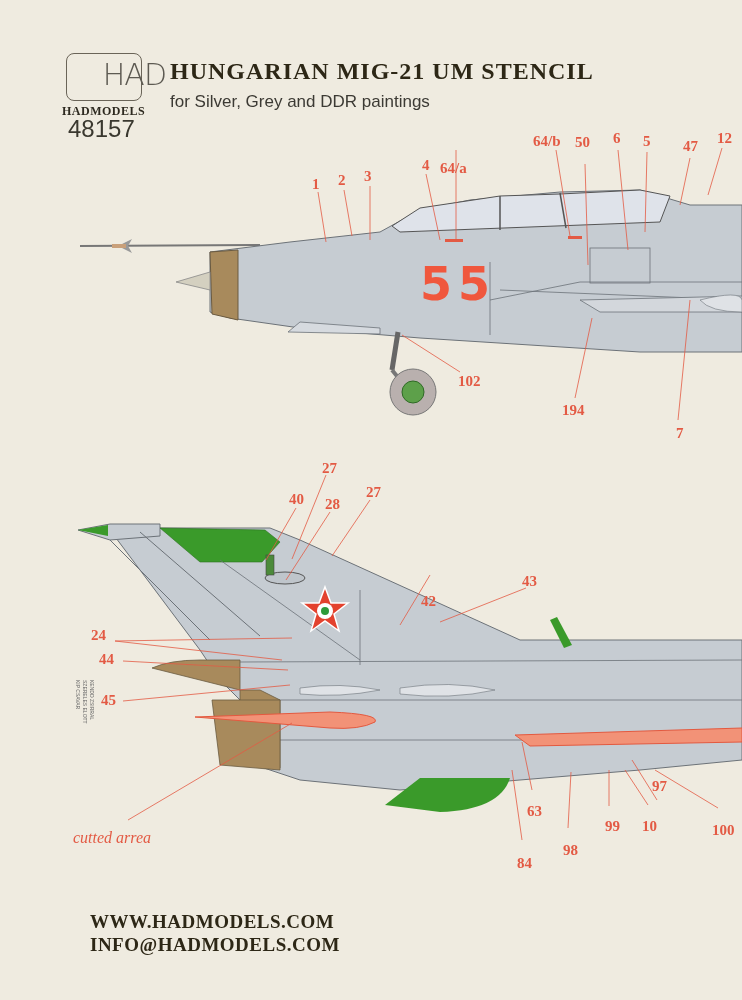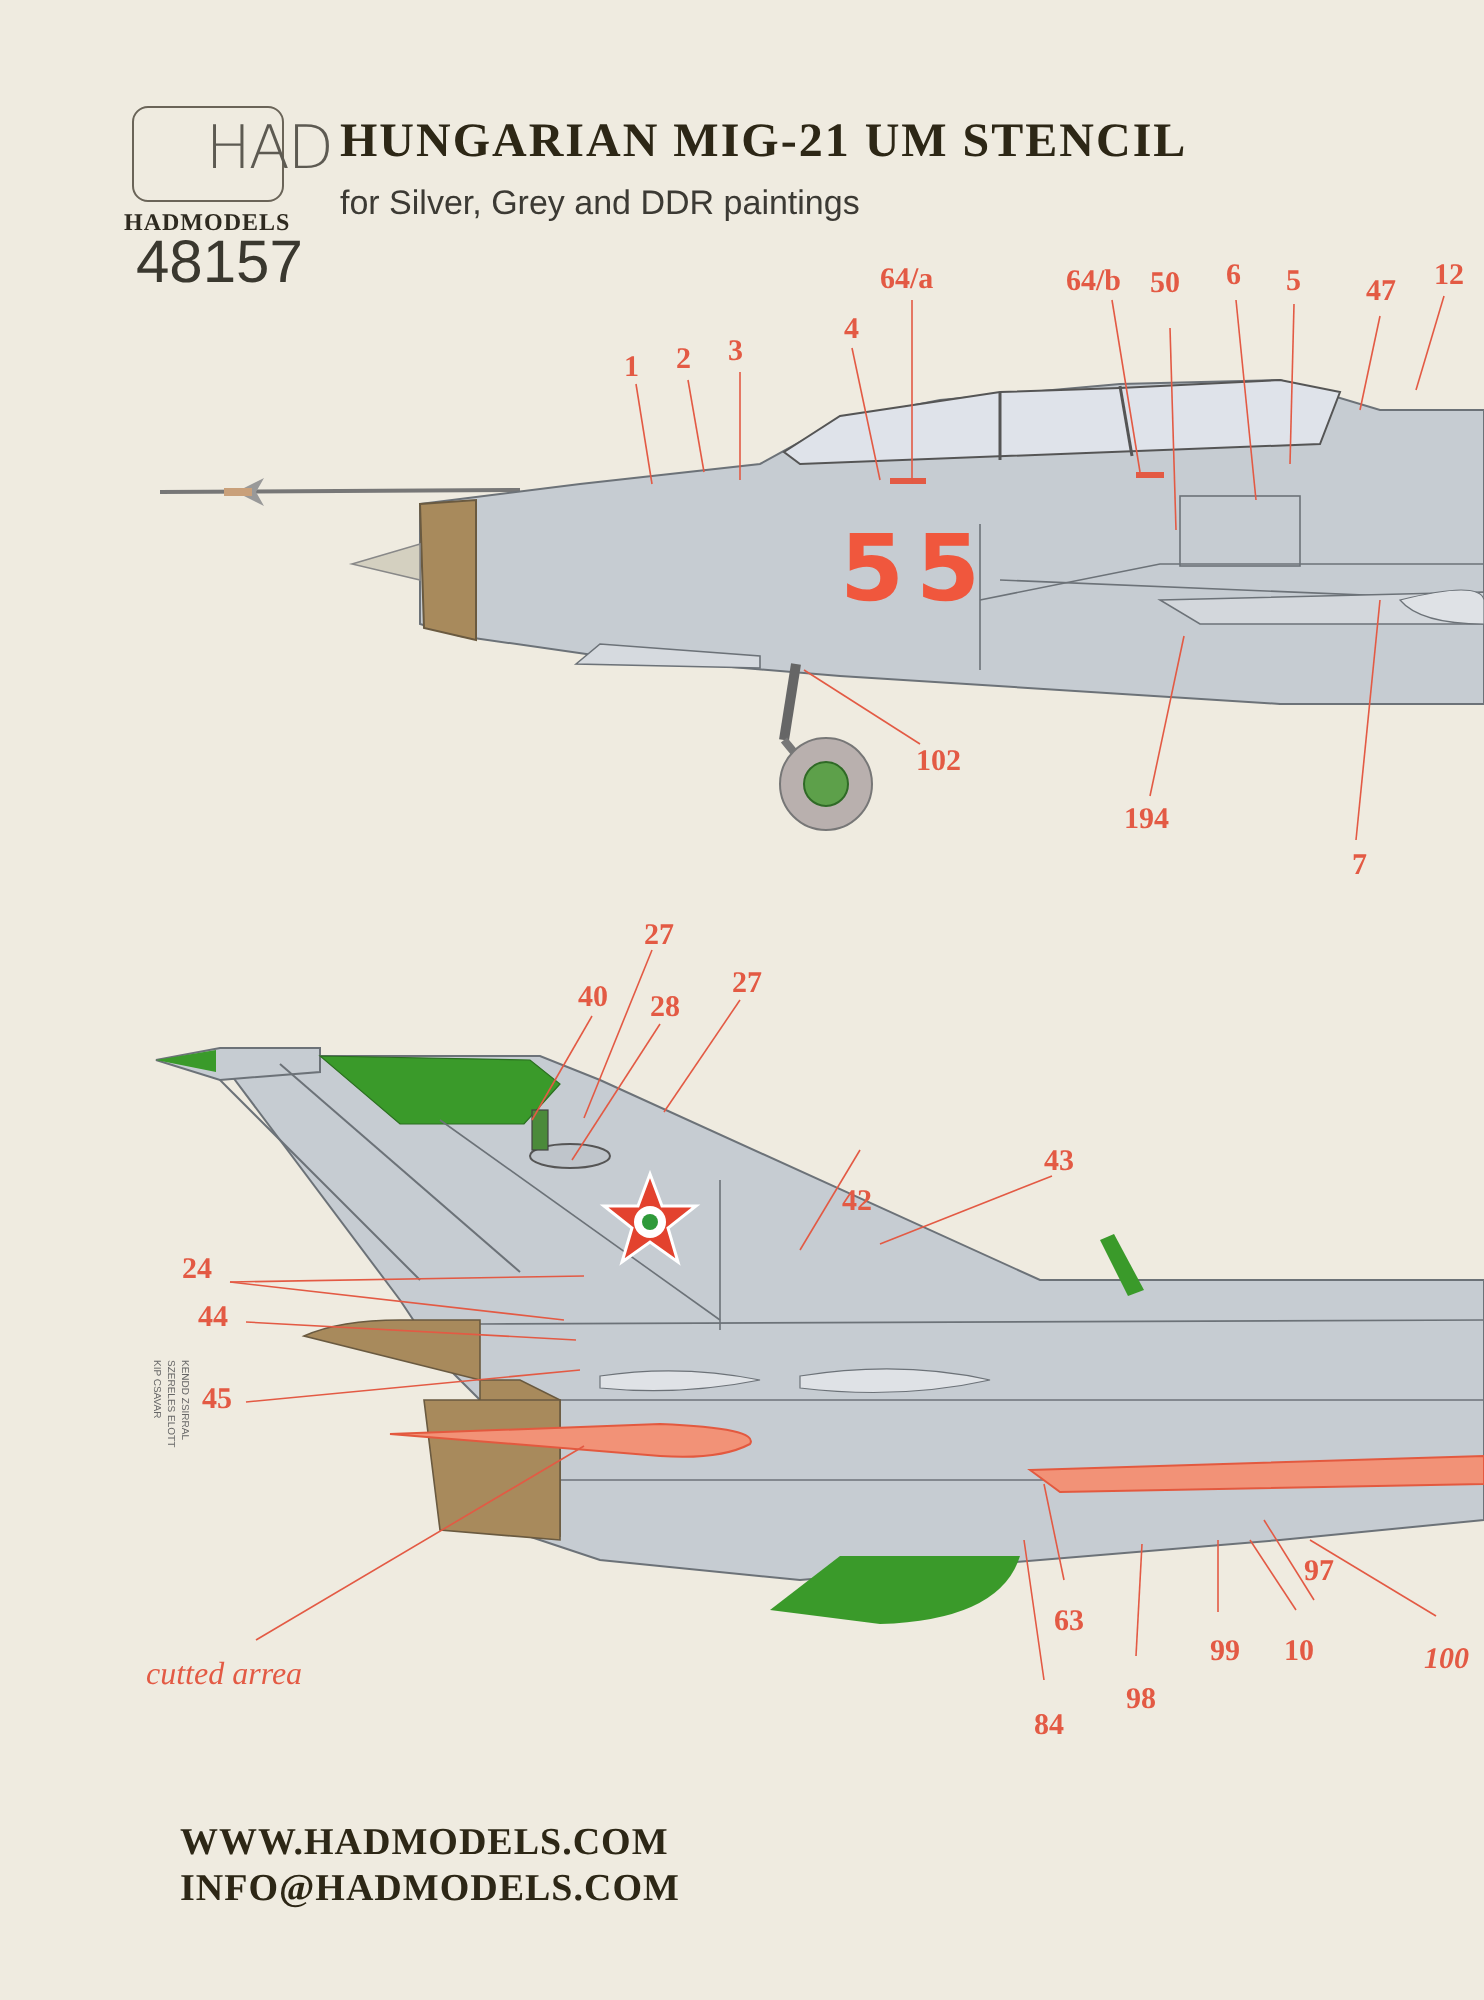--- a/index.html
+++ b/index.html
@@ -1,21 +1,21 @@
 <!DOCTYPE html>
 <html><head>
 <meta charset="utf-8">
 <style>
   html,body{margin:0;padding:0;}
   body{width:742px;height:1000px;background:#efebe0;position:relative;overflow:hidden;font-family:"Liberation Sans",sans-serif;}
   .abs{position:absolute;}
   .logo-box{left:66px;top:53px;width:76px;height:48px;border:1.5px solid #6a6458;border-radius:8px;box-sizing:border-box;}
   .logo-text{left:66px;top:57px;width:100px;text-align:right;font-family:"DejaVu Sans",sans-serif;font-size:30px;color:#5d5a52;letter-spacing:-1px;font-weight:300;}
   .brand{left:62px;top:104px;font-family:"Liberation Serif",serif;font-weight:bold;font-size:12px;color:#2e2a20;letter-spacing:0.5px;}
-  .code{left:68px;top:115px;font-size:30px;color:#3a382f;font-family:"Liberation Sans",sans-serif;}
+  .code{left:68px;top:115px;font-size:24px;color:#3a382f;font-family:"Liberation Sans",sans-serif;}
   .title{left:170px;top:58px;font-family:"Liberation Serif",serif;font-weight:bold;font-size:24px;color:#2d2716;letter-spacing:1px;}
   .subtitle{left:170px;top:92px;font-size:17px;color:#3c3a34;}
   .callout{font-family:"Liberation Serif",serif;font-weight:bold;font-size:15px;color:#e35a44;}
   .italic{font-family:"Liberation Serif",serif;font-style:italic;font-size:16px;color:#e35a44;}
   .footer{left:90px;font-family:"Liberation Serif",serif;font-weight:bold;font-size:19px;color:#2d2716;letter-spacing:0.5px;}
   .vtext{font-size:5px;color:#666;writing-mode:vertical-rl;}
   svg{position:absolute;left:0;top:0;}
   .bignum{font-family:"DejaVu Sans",sans-serif;font-weight:bold;font-size:46px;color:#f0573d;letter-spacing:6px;}
 </style>
 </head>
@@ -144,21 +144,21 @@
     <line x1="718" y1="808" x2="655" y2="770"></line>
   </g>
 </svg>
 
 <div class="abs bignum" style="left:420px;top:257px;">55</div>
 
 <div class="abs callout" style="left:312px;top:176px;">1</div>
 <div class="abs callout" style="left:338px;top:172px;">2</div>
 <div class="abs callout" style="left:364px;top:168px;">3</div>
 <div class="abs callout" style="left:422px;top:157px;">4</div>
-<div class="abs callout" style="left:440px;top:132px;text-align:right;">64/a</div>
+<div class="abs callout" style="left:440px;top:160px;text-align:right;">64/a</div>
 <div class="abs callout" style="left:533px;top:133px;">64/b</div>
 <div class="abs callout" style="left:575px;top:134px;">50</div>
 <div class="abs callout" style="left:613px;top:130px;">6</div>
 <div class="abs callout" style="left:643px;top:133px;">5</div>
 <div class="abs callout" style="left:683px;top:138px;">47</div>
 <div class="abs callout" style="left:717px;top:130px;">12</div>
 <div class="abs callout" style="left:458px;top:373px;">102</div>
 <div class="abs callout" style="left:562px;top:402px;">194</div>
 <div class="abs callout" style="left:676px;top:425px;">7</div>
 
@@ -168,21 +168,21 @@
 <div class="abs callout" style="left:366px;top:484px;">27</div>
 <div class="abs callout" style="left:421px;top:557px;margin-top:36px;">42</div>
 <div class="abs callout" style="left:522px;top:573px;">43</div>
 <div class="abs callout" style="left:76px;top:627px;margin-left:15px;">24</div>
 <div class="abs callout" style="left:99px;top:651px;">44</div>
 <div class="abs callout" style="left:101px;top:692px;">45</div>
 <div class="abs callout" style="left:527px;top:803px;">63</div>
 <div class="abs callout" style="left:605px;top:818px;">99</div>
 <div class="abs callout" style="left:642px;top:818px;">10</div>
 <div class="abs callout" style="left:652px;top:778px;">97</div>
-<div class="abs callout" style="left:712px;top:822px;font-style:italic;">100</div>
+<div class="abs callout" style="left:712px;top:822px;">100</div>
 <div class="abs callout" style="left:563px;top:842px;">98</div>
 <div class="abs callout" style="left:517px;top:855px;">84</div>
 
 <div class="abs vtext" style="left:75px;top:680px;">KIP CSAVAR</div>
 <div class="abs vtext" style="left:82px;top:680px;">SZERELES ELOTT</div>
 <div class="abs vtext" style="left:89px;top:680px;">KENDD ZSIRRAL</div>
 
 <div class="abs italic" style="left:73px;top:829px;">cutted arrea</div>
 
 <div class="abs footer" style="top:911px;">WWW.HADMODELS.COM</div>

